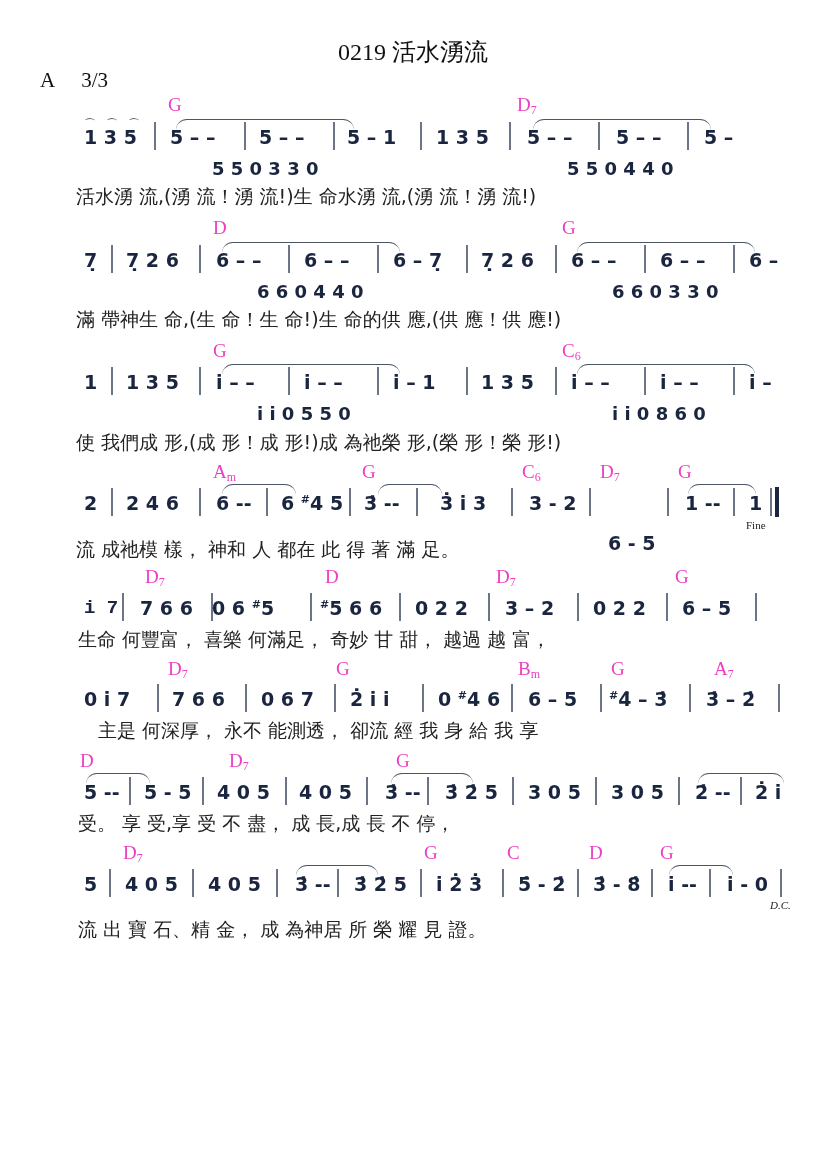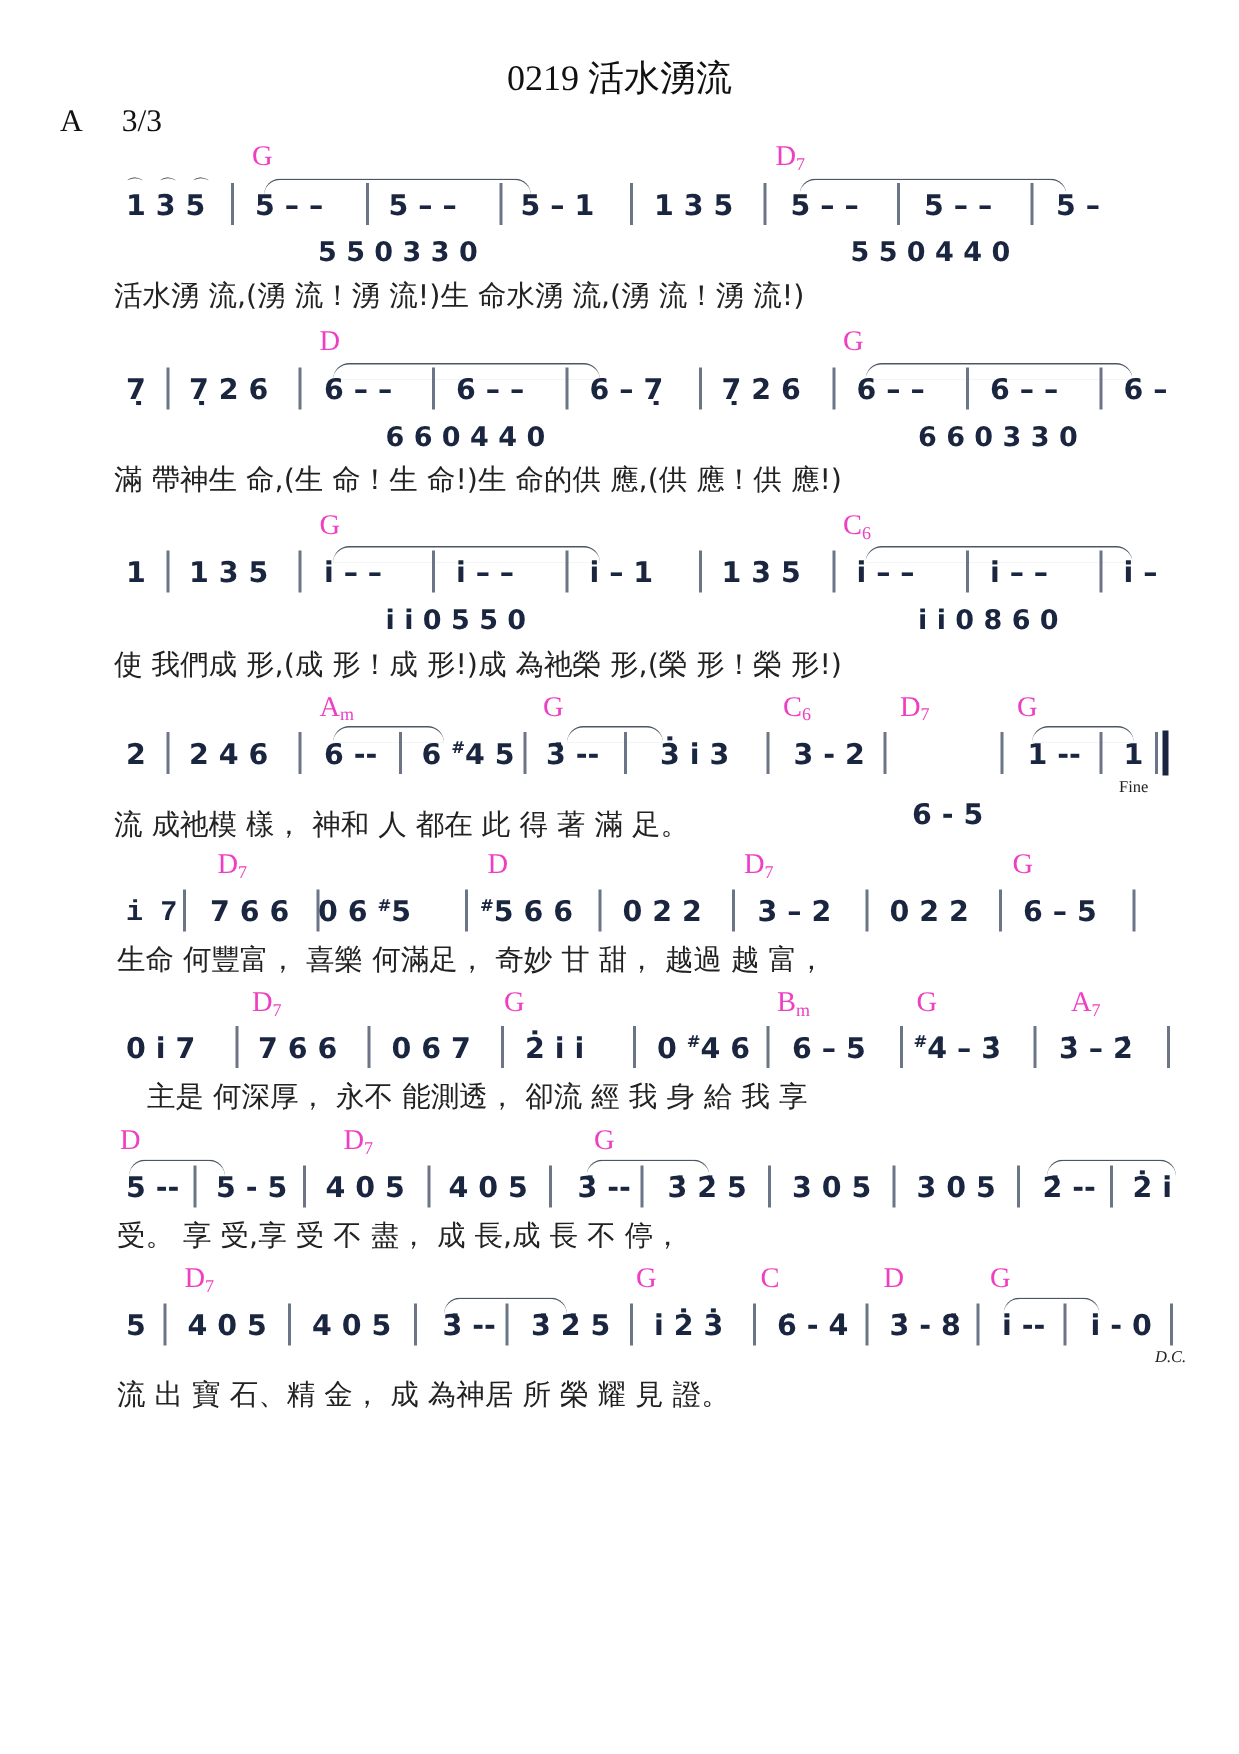--- a/index.html
+++ b/index.html
@@ -264,21 +264,21 @@
   <div class="note" style="left:125px;top:873px;">4 0 5</div>
   <div class="bar" style="left:192px;top:869px;"></div>
   <div class="note" style="left:208px;top:873px;">4 0 5</div>
   <div class="bar" style="left:276px;top:869px;"></div>
   <div class="note" style="left:295px;top:873px;">3̇ --</div>
   <div class="bar" style="left:337px;top:869px;"></div>
   <div class="note" style="left:354px;top:873px;">3̇ 2̇ 5</div>
   <div class="bar" style="left:420px;top:869px;"></div>
   <div class="note" style="left:436px;top:873px;">i 2̇ 3̇</div>
   <div class="bar" style="left:502px;top:869px;"></div>
-  <div class="note" style="left:518px;top:873px;">6̇ - 4̇</div>
+  <div class="note" style="left:518px;top:873px;">5̇ - 2̇</div>
   <div class="bar" style="left:577px;top:869px;"></div>
   <div class="note" style="left:593px;top:873px;">3̇ - 8̇</div>
   <div class="bar" style="left:651px;top:869px;"></div>
   <div class="note" style="left:668px;top:873px;">i --</div>
   <div class="bar" style="left:709px;top:869px;"></div>
   <div class="note" style="left:727px;top:873px;">i - 0</div>
   <div class="bar" style="left:780px;top:869px;"></div>
   <div class="mark" style="left:770px;top:899px;font-style:italic;">D.C.</div>
 
   <div class="lyric" style="left:78px;top:917px;">流  出  寶  石、精  金，      成  為神居  所 榮  耀 見  證。</div>

